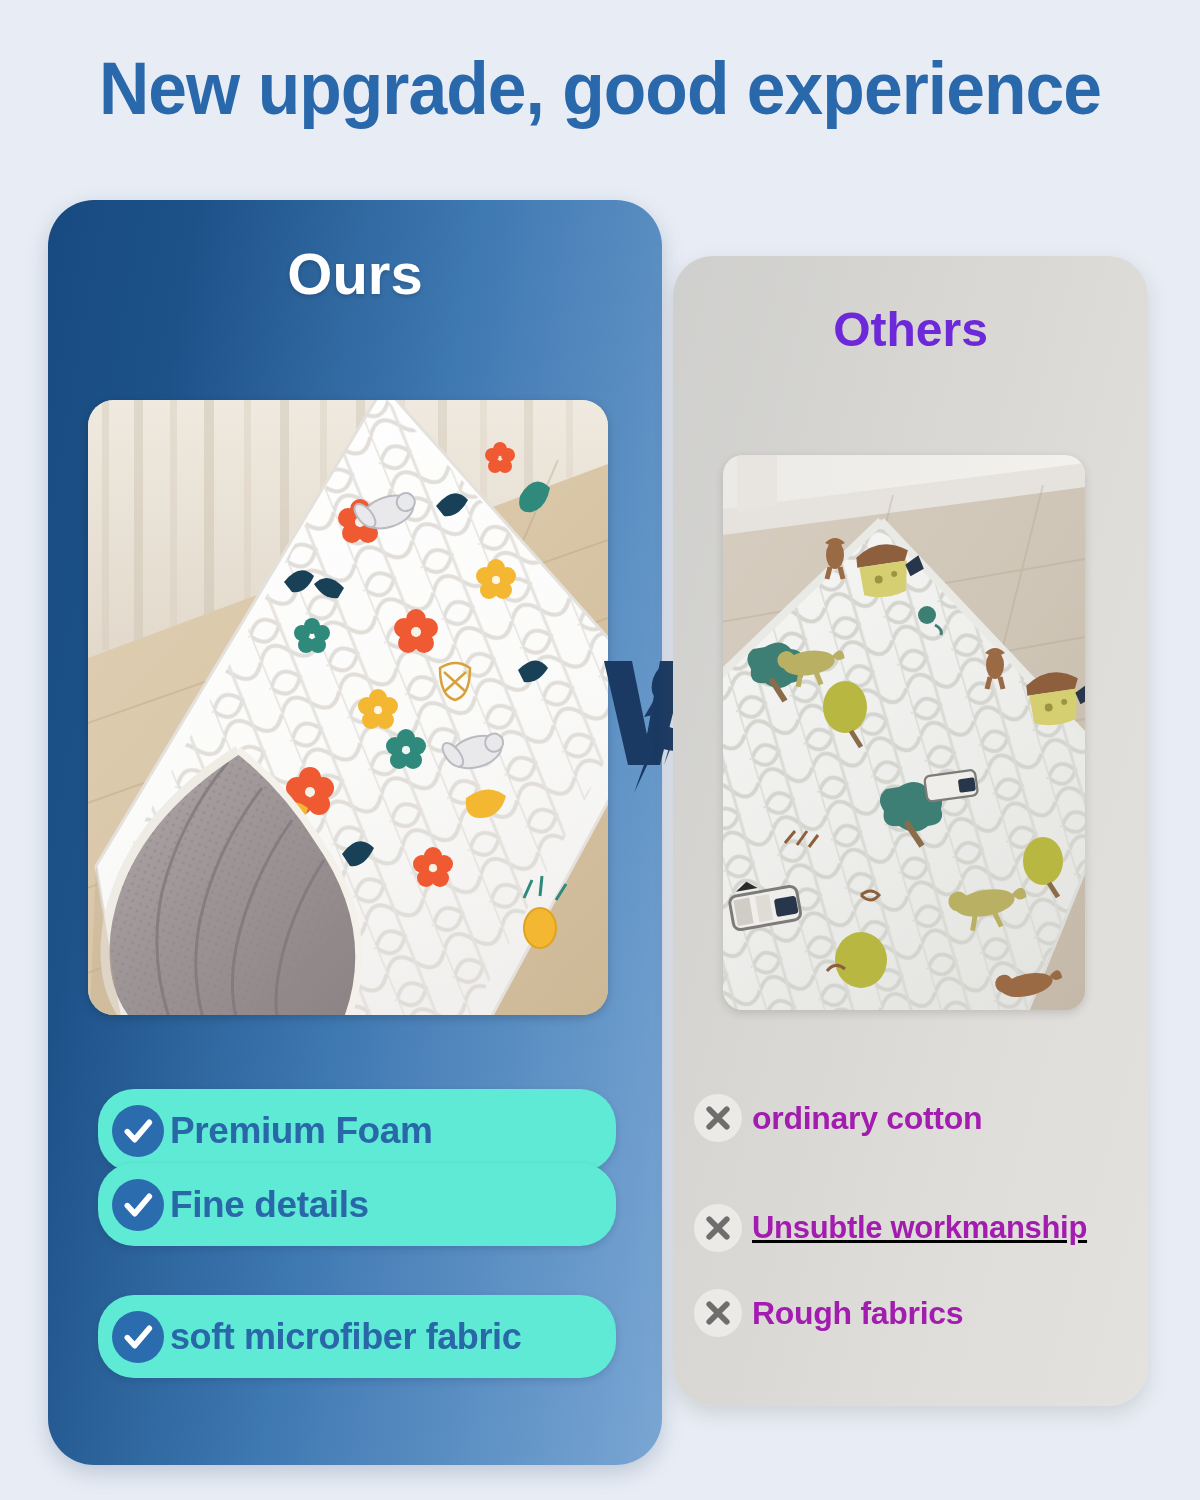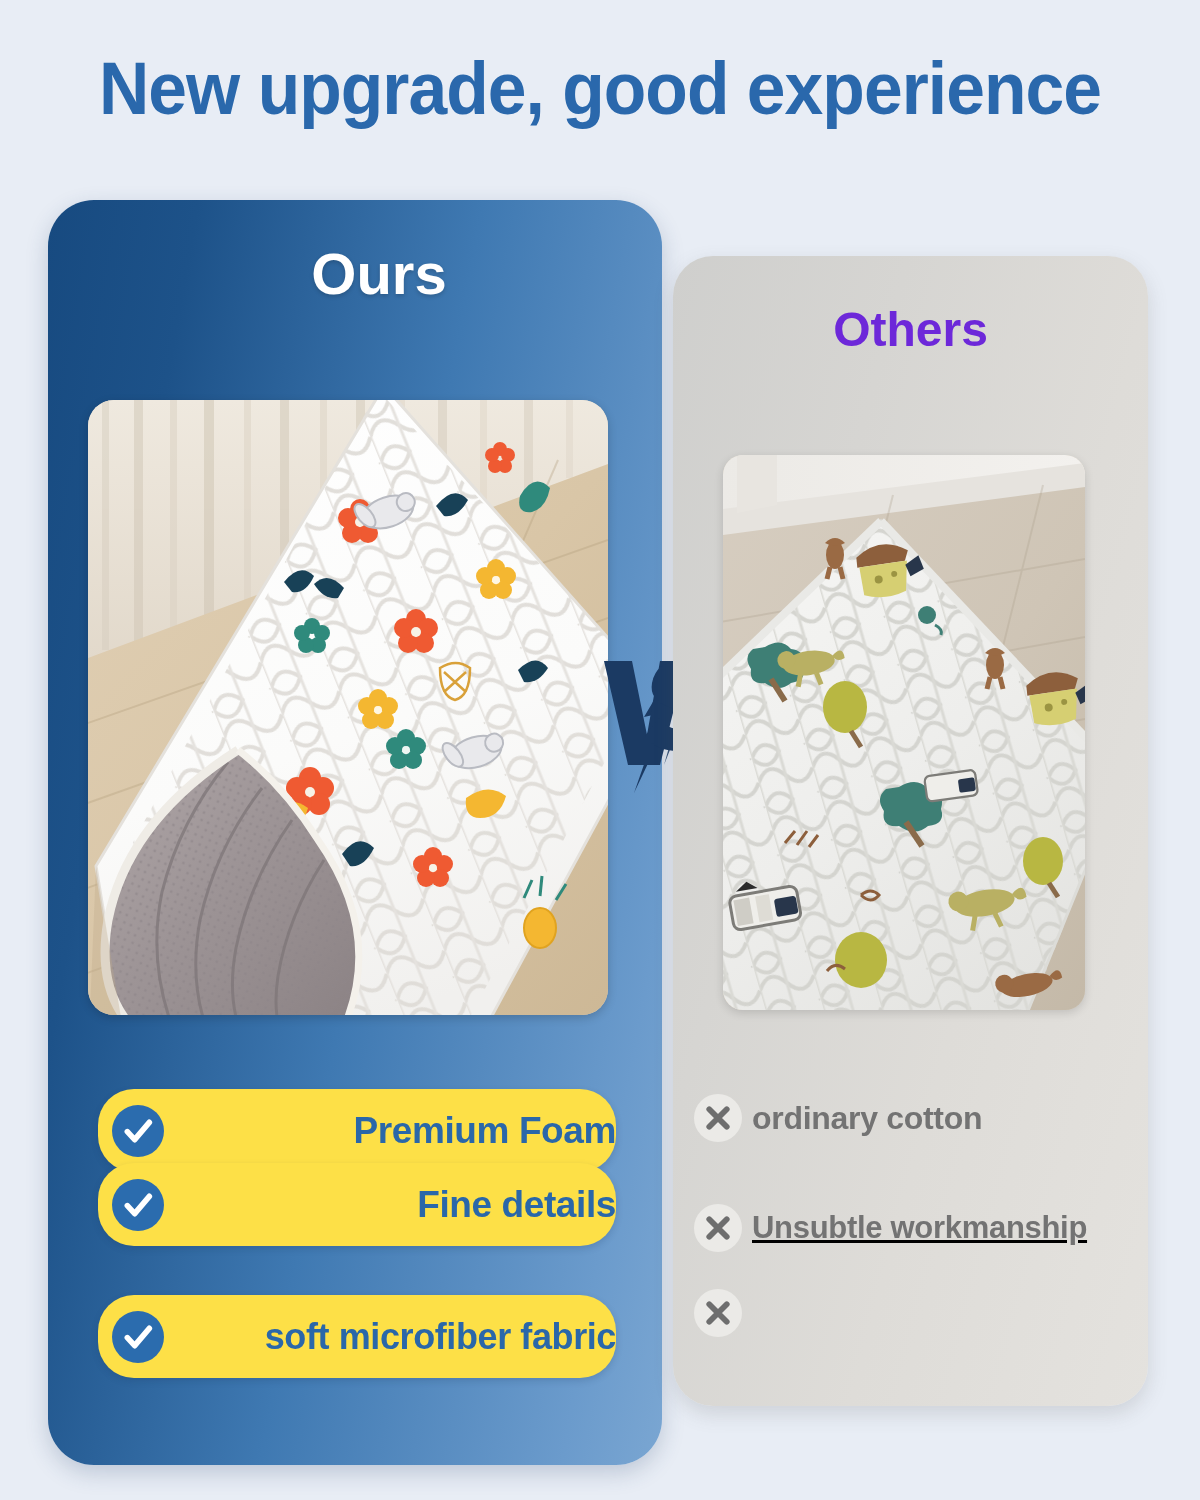--- a/index.html
+++ b/index.html
@@ -56,21 +56,20 @@
   .panel-heading-ours {
     position: absolute;
     left: 48px;
     top: 240px;
     width: 614px;
     text-align: center;
     font-size: 58px;
     font-weight: 700;
     color: #ffffff;
     text-shadow: 0 2px 4px rgba(0,0,0,0.18);
-    margin-left: 24px;
   }
   .panel-heading-others {
     position: absolute;
     left: 673px;
     top: 302px;
     width: 475px;
     text-align: center;
     font-size: 48px;
     font-weight: 700;
     color: #6d28d9;
@@ -110,26 +109,25 @@
     pointer-events: none;
   }
   .vs-badge svg { display:block; width:100%; height:100%; }
 
   
   .pill {
     position: absolute;
     left: 98px;
     width: 518px;
     height: 83px;
-    background: #fde047;
+    background: #5eead4;
     border-radius: 36px;
     display: flex;
     align-items: center;
     box-shadow: 0 3px 7px rgba(20, 50, 90, 0.18);
-    justify-content: space-between;
   }
   .pill-1 { top: 1089px; }
   .pill-2 { top: 1163px; }
   .pill-3 { top: 1295px; }
 
   .check-badge {
     width: 52px;
     height: 52px;
     margin-left: 14px;
     margin-right: 6px;
@@ -173,21 +171,21 @@
     display: flex;
     align-items: center;
     justify-content: center;
     margin-right: 10px;
   }
   .x-badge svg { width: 30px; height: 30px; display:block; }
 
   .con-label {
     font-size: 32px;
     font-weight: 700;
-    color: #737373;
+    color: #a21caf;
     letter-spacing: -0.3px;
     white-space: nowrap;
   }
   .con-2 .con-label { font-size: 31px; }
 </style>
 </head>
 <body>
 
 <div class="page-title">New upgrade, good experience</div>
 
@@ -620,13 +618,14 @@
   </span>
   <span class="con-label">Unsubtle workmanship</span>
 </div>
 
 <div class="con-row con-3">
   <span class="x-badge">
     <svg viewBox="0 0 24 24" aria-hidden="true">
         <path d="M5 5 L19 19 M19 5 L5 19" fill="none" stroke="#6e6e6e" stroke-width="4.6" stroke-linecap="round"></path>
       </svg>
   </span>
+  <span class="con-label">Rough fabrics</span>
 </div>
 
 </body></html>

